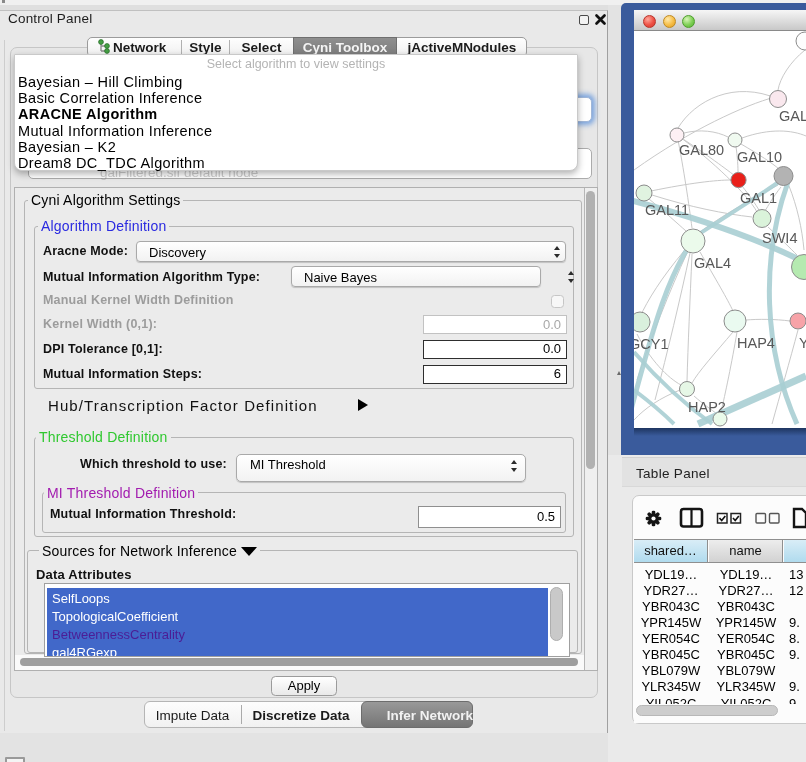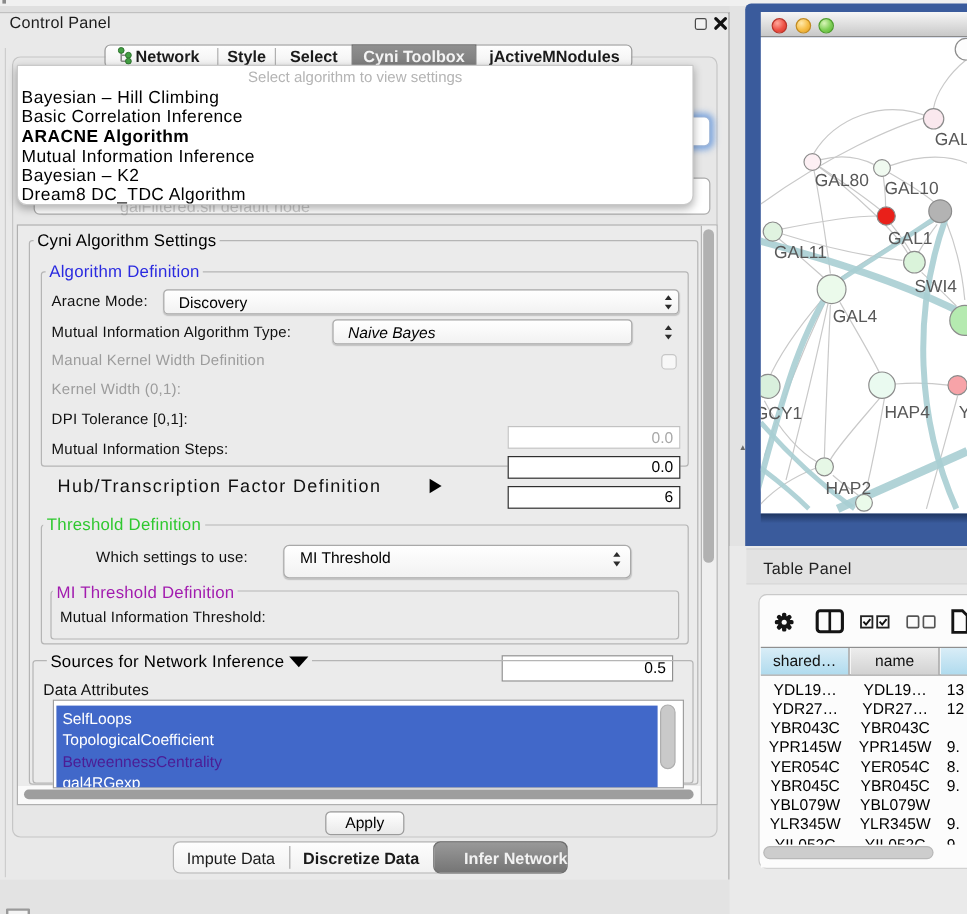--- a/index.html
+++ b/index.html
@@ -1,26 +1,26 @@
 <!DOCTYPE html>
 <html><head>
 <meta charset="utf-8">
 <style>
 * { margin:0; padding:0; box-sizing:border-box; }
 html,body { width:806px; height:762px; }
 body { position:relative; overflow:hidden; background:#e3e3e3; font-family:"Liberation Sans", sans-serif; }
 .abs { position:absolute; }
-.lbl { position:absolute; font-size:12.5px; font-weight:normal; letter-spacing:0.2px; color:#111; white-space:nowrap; }
+.lbl { position:absolute; font-size:12.5px; font-weight:bold; letter-spacing:0.2px; color:#111; white-space:nowrap; }
 .lbl.gray { color:#9c9c9c; }
 .fs { position:absolute; border:1px solid #b5b5b5; border-radius:3px; }
 .fslbl { position:absolute; background:#ebebeb; padding:0 3px; font-size:14px; letter-spacing:0.2px; white-space:nowrap; line-height:15px; }
 .combo { position:absolute; background:linear-gradient(#ffffff,#f2f2f2); border:1px solid #a9a9a9; border-radius:4px; box-shadow:0 1px 1px rgba(0,0,0,0.18); font-size:13px; color:#000; }
 .combo .ct { position:absolute; left:12px; top:2.5px; white-space:nowrap; }
 .arr { position:absolute; width:0; height:0; }
-.fld { position:absolute; background:#fff; font-size:13px; text-align:right; padding-right:5px;margin-top:40px; }
+.fld { position:absolute; background:#fff; font-size:13px; text-align:right; padding-right:5px; }
 </style>
 </head>
 <body>
 
 <div class="abs" style="left:0;top:0;width:806px;height:5px;background:#f0f0f0;"></div>
 <div class="abs" style="left:0;top:5px;width:608px;height:6px;background:#dfdfdf;"></div>
 <div class="abs" style="left:2px;top:0;width:2.5px;height:2.5px;background:#8a8a8a;"></div>
 
 <div class="abs" style="left:0;top:10px;width:608px;height:723px;background:#e9e9e9;border-top:1px solid #c0c0c0;border-right:1px solid #a0a0a0;"></div>
 <div class="abs" style="left:8px;top:11px;font-size:13.5px;letter-spacing:0.2px;color:#1c1c1c;">Control Panel</div>
@@ -64,21 +64,21 @@
 <div class="fslbl" style="left:38px;top:219px;color:#2a2ae0;">Algorithm Definition</div>
 
 <div class="lbl" style="left:43px;top:244px;">Aracne Mode:</div>
 <div class="combo" style="left:136px;top:241px;width:430px;height:21px;">
     <span class="ct">Discovery</span>
 <span class="arr" style="left:417px;top:4px;border-left:3.8px solid transparent;border-right:3.8px solid transparent;border-bottom:4.8px solid #2b2b2b;"></span>
 <span class="arr" style="left:417px;top:12px;border-left:3.8px solid transparent;border-right:3.8px solid transparent;border-top:4.8px solid #2b2b2b;"></span>
   </div>
 
 <div class="lbl" style="left:43px;top:270px;">Mutual Information Algorithm Type:</div>
-<div class="combo" style="left:277px;top:266px;width:250px;height:21px;font-style:italic;">
+<div class="combo" style="left:291px;top:266px;width:250px;height:21px;">
     <span class="ct">Naive Bayes</span>
 <span class="arr" style="left:276px;top:4px;border-left:3.8px solid transparent;border-right:3.8px solid transparent;border-bottom:4.8px solid #2b2b2b;"></span>
 <span class="arr" style="left:276px;top:12px;border-left:3.8px solid transparent;border-right:3.8px solid transparent;border-top:4.8px solid #2b2b2b;"></span>
   </div>
 
 <div class="lbl gray" style="left:43px;top:293px;">Manual Kernel Width Definition</div>
 <div class="abs" style="left:551px;top:295px;width:13px;height:13px;border:1px solid #c6c6c6;border-radius:3.5px;background:#f7f7f7;"></div>
 
 <div class="lbl gray" style="left:43px;top:317px;">Kernel Width (0,1):</div>
 <div class="fld" style="left:423px;top:315px;width:144px;height:19px;border:1px solid #c2c2c2;color:#a8a8a8;line-height:17px;">0.0</div>
@@ -88,21 +88,21 @@
 
 <div class="lbl" style="left:43px;top:367px;">Mutual Information Steps:</div>
 <div class="fld" style="left:423px;top:365px;width:144px;height:19px;border:1.5px solid #2e2e2e;color:#000;line-height:16px;">6</div>
 
 <div class="abs" style="left:48px;top:397px;font-size:15px;letter-spacing:1.1px;color:#111;">Hub/Transcription Factor Definition</div>
 <span class="arr" style="left:358px;top:399px;border-top:6.5px solid transparent;border-bottom:6.5px solid transparent;border-left:10.5px solid #000;"></span>
 
 <div class="fs" style="left:34px;top:437px;width:540px;height:100px;"></div>
 <div class="fslbl" style="left:36px;top:430px;color:#2fc82f;">Threshold Definition</div>
 
-<div class="lbl" style="left:80px;top:457px;">Which settings to use:</div>
+<div class="lbl" style="left:80px;top:457px;">Which threshold to use:</div>
 <div class="combo" style="left:236px;top:454px;width:290px;height:28px;border-radius:5px;">
     <span class="ct" style="left:13px;top:2px;">MI Threshold</span>
 <span class="arr" style="left:274px;top:4.5px;border-left:3.8px solid transparent;border-right:3.8px solid transparent;border-bottom:4.8px solid #2b2b2b;"></span>
 <span class="arr" style="left:274px;top:12.5px;border-left:3.8px solid transparent;border-right:3.8px solid transparent;border-top:4.8px solid #2b2b2b;"></span>
   </div>
 
 <div class="fs" style="left:42px;top:492px;width:524px;height:41px;"></div>
 <div class="fslbl" style="left:44px;top:486px;color:#a21caf;">MI Threshold Definition</div>
 
 <div class="lbl" style="left:50px;top:507px;">Mutual Information Threshold:</div>

